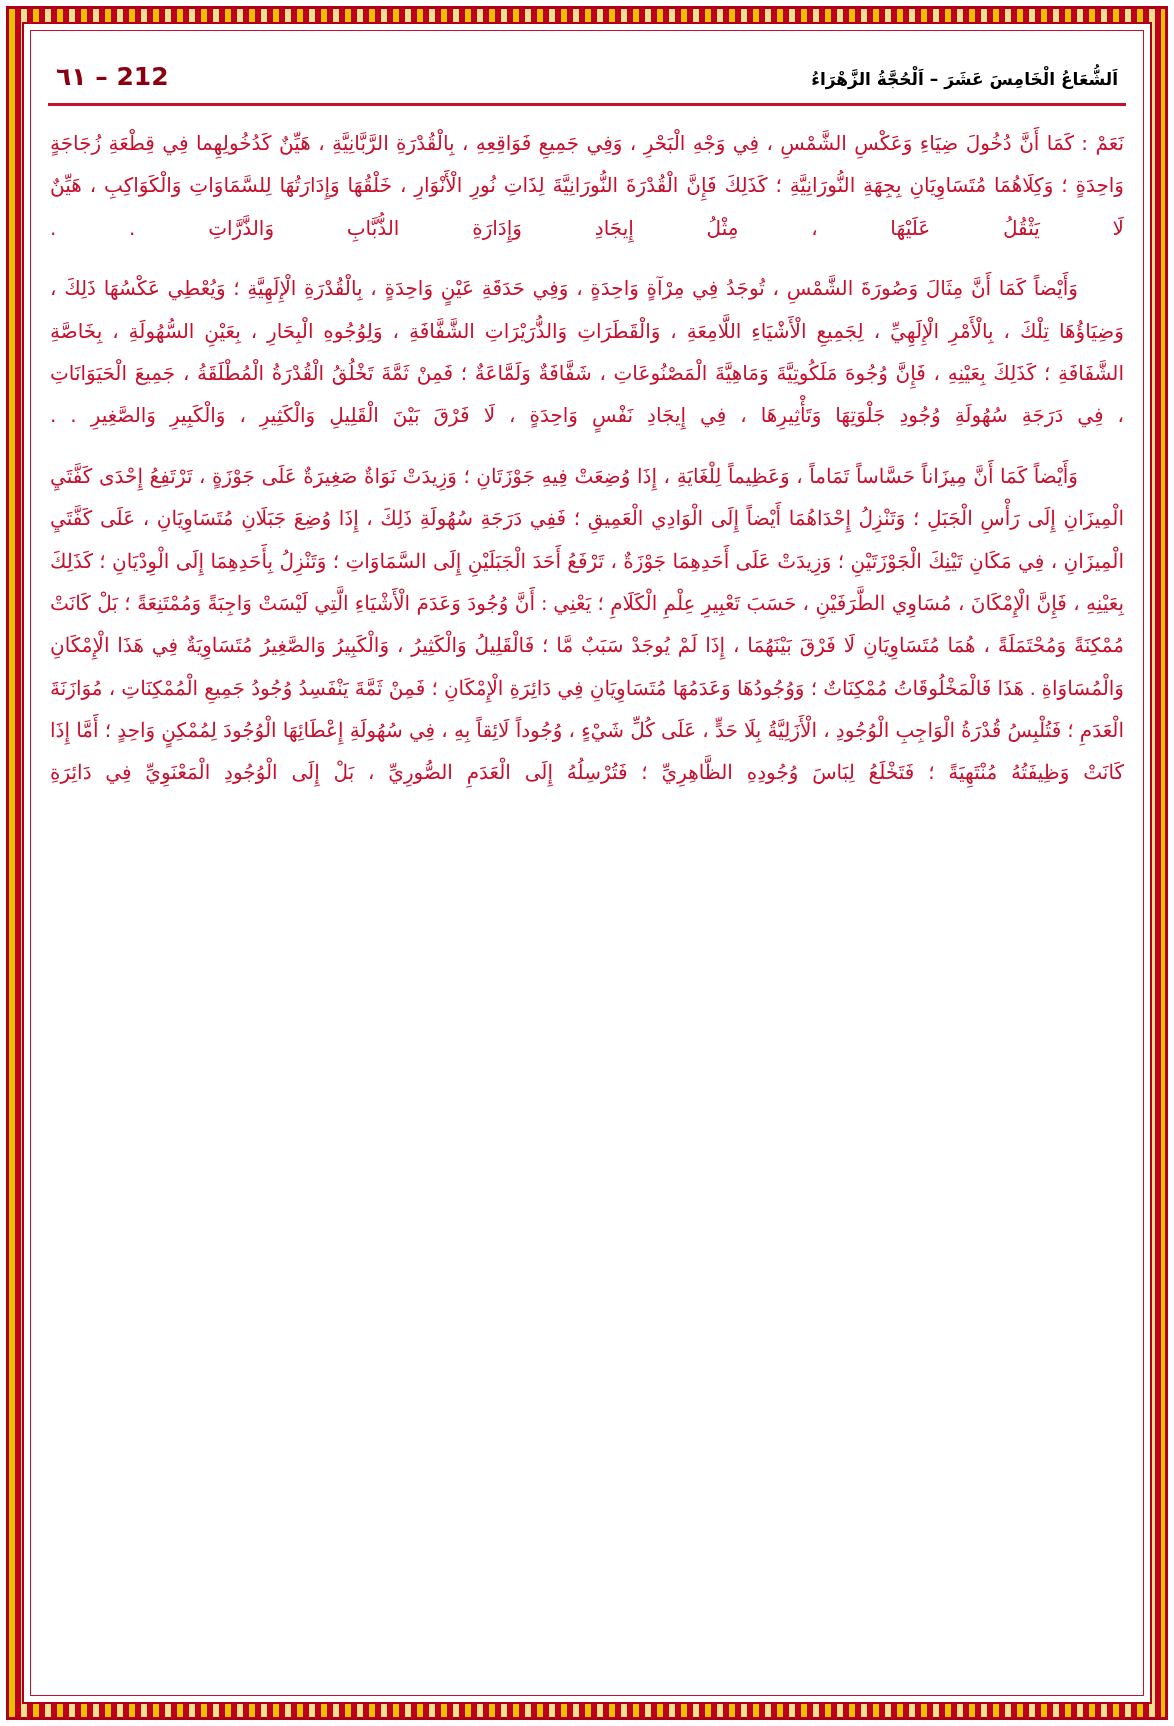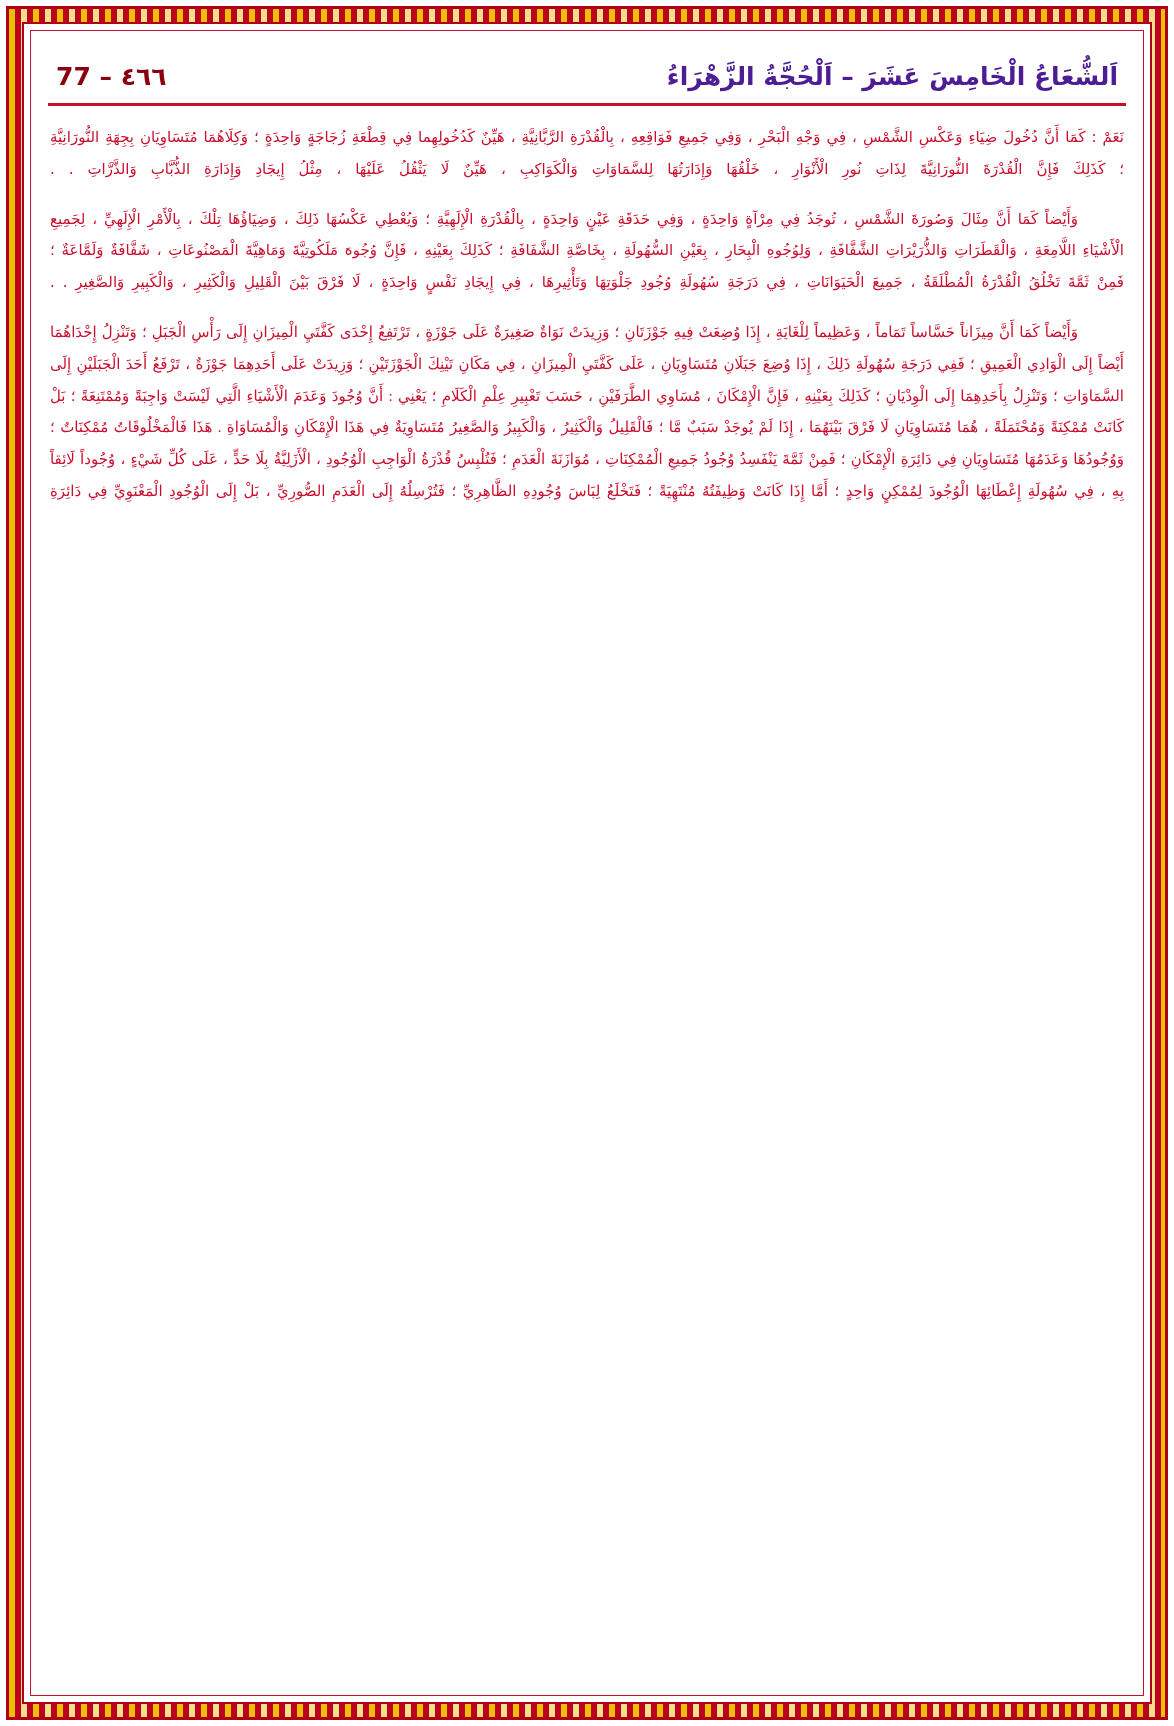--- a/index.html
+++ b/index.html
@@ -76,22 +76,22 @@
   
   .header {
     display: flex;
     flex-direction: row;
     align-items: baseline;
     justify-content: space-between;
     padding: 18px 14px 0 14px;
   }
   .header-title {
     font-family: "DejaVu Sans", sans-serif;
-    font-size: 25px;
-    color: #4c1d95;
+    font-size: 17px;
+    color: #000000;
     font-weight: bold;
     letter-spacing: 0;
     white-space: nowrap;
   }
   .header-page {
     font-family: "DejaVu Sans", sans-serif;
     font-size: 25px;
     color: #8a0010;
     font-weight: bold;
     direction: rtl;
@@ -103,21 +103,21 @@
     border-top: 3px solid #c8102e;
   }
 
   
   .body-text {
     padding: 16px 8px 0 8px;
   }
   .para {
     color: #c8102e;
     font-family: "DejaVu Sans", sans-serif;
-    font-size: 15px;
+    font-size: 20px;
     line-height: 2.12;
     text-align: justify;
     text-align-last: justify;
     margin: 0 0 18px 0;
     direction: rtl;
     word-spacing: 1px;
   }
   .para.indent {
     text-indent: 46px;
   }
@@ -131,21 +131,21 @@
 
 <div class="page">
   <div class="border-outer"></div>
   <div class="border-mid"></div>
   <div class="border-inner"></div>
 
   <div class="content">
 
     <div class="header">
       <span class="header-title">اَلشُّعَاعُ الْخَامِسَ عَشَرَ – اَلْحُجَّةُ الزَّهْرَاءُ</span>
-      <span class="header-page">٤٦٦ – 77</span>
+      <span class="header-page">212 – ٦١</span>
     </div>
     <div class="header-rule"></div>
 
     <div class="body-text">
       <p class="para">نَعَمْ : كَمَا أَنَّ دُخُولَ ضِيَاءِ وَعَكْسِ الشَّمْسِ ، فِي وَجْهِ الْبَحْرِ ، وَفِي جَمِيعِ فَوَاقِعِهِ ، بِالْقُدْرَةِ الرَّبَّانِيَّةِ ، هَيِّنٌ كَدُخُولِهِما فِي قِطْعَةِ زُجَاجَةٍ وَاحِدَةٍ ؛ وَكِلَاهُمَا مُتَسَاوِيَانِ بِجِهَةِ النُّورَانِيَّةِ ؛ كَذَلِكَ فَإِنَّ الْقُدْرَةَ النُّورَانِيَّةَ لِذَاتِ نُورِ الْأَنْوَارِ ، خَلْقُهَا وَإِدَارَتُهَا لِلسَّمَاوَاتِ وَالْكَوَاكِبِ ، هَيِّنٌ لَا يَثْقُلُ عَلَيْهَا ، مِثْلُ إِيجَادِ وَإِدَارَةِ الذُّبَّابِ وَالذَّرَّاتِ . .</p>
       <p class="para indent">وَأَيْضاً كَمَا أَنَّ مِثَالَ وَصُورَةَ الشَّمْسِ ، تُوجَدُ فِي مِرْآةٍ وَاحِدَةٍ ، وَفِي حَدَقَةِ عَيْنٍ وَاحِدَةٍ ، بِالْقُدْرَةِ الْإِلَهِيَّةِ ؛ وَيُعْطِي عَكْسُهَا ذَلِكَ ، وَضِيَاؤُهَا تِلْكَ ، بِالْأَمْرِ الْإِلَهِيِّ ، لِجَمِيعِ الْأَشْيَاءِ اللَّامِعَةِ ، وَالْقَطَرَاتِ وَالذُّرَيْرَاتِ الشَّفَّافَةِ ، وَلِوُجُوهِ الْبِحَارِ ، بِعَيْنِ السُّهُولَةِ ، بِخَاصَّةِ الشَّفَافَةِ ؛ كَذَلِكَ بِعَيْنِهِ ، فَإِنَّ وُجُوهَ مَلَكُوتِيَّةَ وَمَاهِيَّةَ الْمَصْنُوعَاتِ ، شَفَّافَةٌ وَلَمَّاعَةٌ ؛ فَمِنْ ثَمَّةَ تَخْلُقُ الْقُدْرَةُ الْمُطْلَقَةُ ، جَمِيعَ الْحَيَوَانَاتِ ، فِي دَرَجَةِ سُهُولَةِ وُجُودِ جَلْوَتِهَا وَتَأْثِيرِهَا ، فِي إِيجَادِ نَفْسٍ وَاحِدَةٍ ، لَا فَرْقَ بَيْنَ الْقَلِيلِ وَالْكَثِيرِ ، وَالْكَبِيرِ وَالصَّغِيرِ . .</p>
       <p class="para indent last">وَأَيْضاً كَمَا أَنَّ مِيزَاناً حَسَّاساً تَمَاماً ، وَعَظِيماً لِلْغَايَةِ ، إِذَا وُضِعَتْ فِيهِ جَوْزَتَانِ ؛ وَزِيدَتْ نَوَاةٌ صَغِيرَةٌ عَلَى جَوْزَةٍ ، تَرْتَفِعُ إِحْدَى كَفَّتَيِ الْمِيزَانِ إِلَى رَأْسِ الْجَبَلِ ؛ وَتَنْزِلُ إِحْدَاهُمَا أَيْضاً إِلَى الْوَادِي الْعَمِيقِ ؛ فَفِي دَرَجَةِ سُهُولَةِ ذَلِكَ ، إِذَا وُضِعَ جَبَلَانِ مُتَسَاوِيَانِ ، عَلَى كَفَّتَيِ الْمِيزَانِ ، فِي مَكَانِ تَيْنِكَ الْجَوْزَتَيْنِ ؛ وَزِيدَتْ عَلَى أَحَدِهِمَا جَوْزَةٌ ، تَرْفَعُ أَحَدَ الْجَبَلَيْنِ إِلَى السَّمَاوَاتِ ؛ وَتَنْزِلُ بِأَحَدِهِمَا إِلَى الْوِدْيَانِ ؛ كَذَلِكَ بِعَيْنِهِ ، فَإِنَّ الْإِمْكَانَ ، مُسَاوِي الطَّرَفَيْنِ ، حَسَبَ تَعْبِيرِ عِلْمِ الْكَلَامِ ؛ يَعْنِي : أَنَّ وُجُودَ وَعَدَمَ الْأَشْيَاءِ الَّتِي لَيْسَتْ وَاجِبَةً وَمُمْتَنِعَةً ؛ بَلْ كَانَتْ مُمْكِنَةً وَمُحْتَمَلَةً ، هُمَا مُتَسَاوِيَانِ لَا فَرْقَ بَيْنَهُمَا ، إِذَا لَمْ يُوجَدْ سَبَبٌ مَّا ؛ فَالْقَلِيلُ وَالْكَثِيرُ ، وَالْكَبِيرُ وَالصَّغِيرُ مُتَسَاوِيَةٌ فِي هَذَا الْإِمْكَانِ وَالْمُسَاوَاةِ . هَذَا فَالْمَخْلُوقَاتُ مُمْكِنَاتٌ ؛ وَوُجُودُهَا وَعَدَمُهَا مُتَسَاوِيَانِ فِي دَائِرَةِ الْإِمْكَانِ ؛ فَمِنْ ثَمَّةَ يَنْفَسِدُ وُجُودُ جَمِيعِ الْمُمْكِنَاتِ ، مُوَازَنَةَ الْعَدَمِ ؛ فَتُلْبِسُ قُدْرَةُ الْوَاجِبِ الْوُجُودِ ، الْأَزَلِيَّةُ بِلَا حَدٍّ ، عَلَى كُلِّ شَيْءٍ ، وُجُوداً لَائِقاً بِهِ ، فِي سُهُولَةِ إِعْطَائِهَا الْوُجُودَ لِمُمْكِنٍ وَاحِدٍ ؛ أَمَّا إِذَا كَانَتْ وَظِيفَتُهُ مُنْتَهِيَةً ؛ فَتَخْلَعُ لِبَاسَ وُجُودِهِ الظَّاهِرِيِّ ؛ فَتُرْسِلُهُ إِلَى الْعَدَمِ الصُّورِيِّ ، بَلْ إِلَى الْوُجُودِ الْمَعْنَوِيِّ فِي دَائِرَةِ</p>
     </div>
 
   </div>

